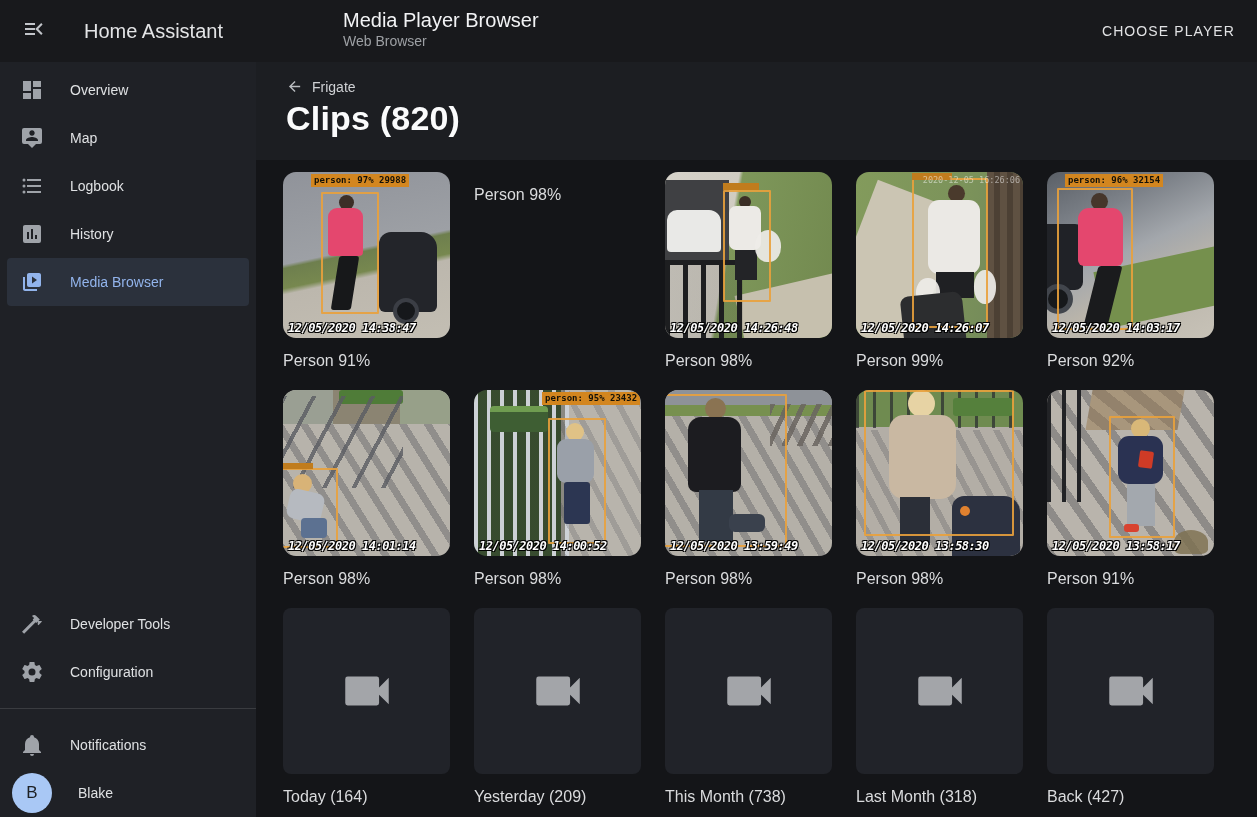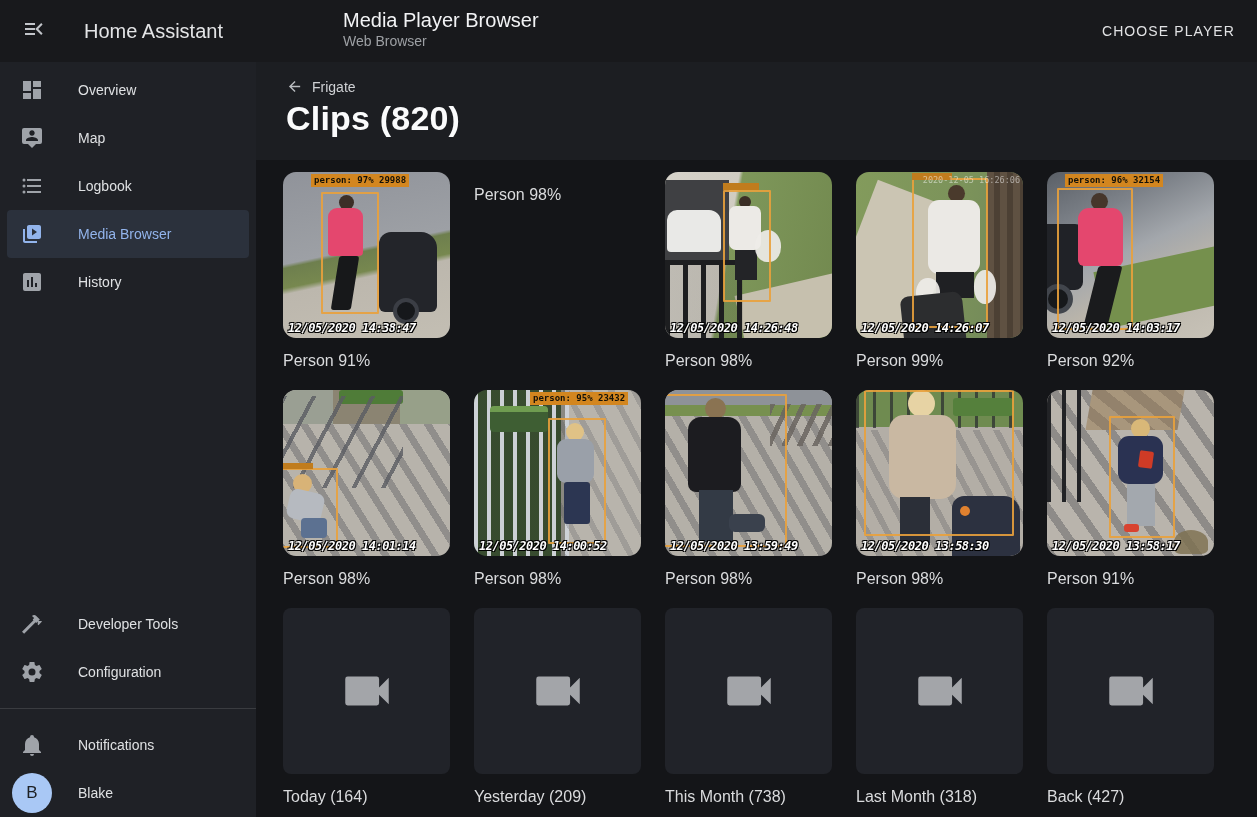--- a/index.html
+++ b/index.html
@@ -25,21 +25,21 @@
     font-size:14px; font-weight:500; letter-spacing:1.1px; color:#e1e2e4;
     padding:8px 6px; cursor:pointer; }
 
   
   .sidebar{ position:absolute; top:62px; left:0; width:256px; height:755px;
     background:#1f2126; display:flex; flex-direction:column; padding-top:4px; z-index:10; }
   .side-item{ height:48px; min-height:48px; display:flex; align-items:center;
     margin:0 7px; border-radius:4px; cursor:pointer; color:#dfe1e3; }
   .side-item .s-icon{ width:24px; height:24px; margin-left:13px; color:#9fa3a9; flex:none; }
   .side-item .s-icon svg{ width:24px; height:24px; fill:currentColor; }
-  .side-item .s-label{ margin-left:34px; font-size:14px; font-weight:500; white-space:nowrap; }
+  .side-item .s-label{ margin-left:26px; font-size:14px; font-weight:500; white-space:nowrap; }
   .side-item.selected{ background:#2b313c; color:#92b4ec; }
   .side-item.selected .s-icon{ color:#92b4ec; }
   .spacer{ flex:1; }
   .side-divider{ height:1px; background:rgba(255,255,255,0.12); margin:12px 0; }
   .avatar{ width:40px; height:40px; border-radius:50%; background:#a9c8f5;
     color:#1d2024; display:flex; align-items:center; justify-content:center;
     font-size:17px; margin-left:5px; flex:none; }
   .avatar-item .s-label{ margin-left:26px; }
 
   
@@ -154,21 +154,21 @@
   .s7{ background:linear-gradient(90deg,#46603a 0 52%,#b8b4ac 52% 100%); }
   .s7::before{ content:""; position:absolute; left:0; top:0; width:95px; height:166px;
     background:repeating-linear-gradient(90deg,#cdd1d6 0 4px,rgba(18,22,18,0.28) 4px 13px); }
   .s7 .a{ left:86px; top:0; width:81px; height:166px;
     background:repeating-linear-gradient(62deg,rgba(60,62,72,0.2) 0 6px,transparent 6px 20px); }
   .s7 .b{ left:16px; top:16px; width:58px; height:26px; background:#3e5e33; border-top:6px solid #6f9c50; border-radius:4px; }
   .s7 .head{ left:92px; top:33px; width:18px; height:18px; border-radius:50%; background:#e0c286; }
   .s7 .torso{ left:83px; top:49px; width:37px; height:44px; background:#9aa0a9; border-radius:9px; }
   .s7 .legs{ left:90px; top:92px; width:26px; height:42px; background:#2c3652; border-radius:3px; }
   .s7 .bbox{ left:74px; top:28px; width:58px; height:126px; }
-  .s7 .chip{ left:56px; top:2px; }
+  .s7 .chip{ left:68px; top:2px; }
 
   
   .s8{ background:#b4b0a8; }
   .s8::before{ content:""; position:absolute; inset:0;
     background:repeating-linear-gradient(60deg,rgba(52,54,64,0.28) 0 7px,transparent 7px 19px); }
   .s8 .a{ left:0; top:0; width:167px; height:26px;
     background:linear-gradient(180deg,#8e9298 0 58%,#77904f 58% 100%); }
   .s8 .b{ right:0; top:14px; width:62px; height:42px;
     background:repeating-linear-gradient(115deg,rgba(106,101,96,0.85) 0 5px,transparent 5px 14px); }
   .s8 .head{ left:40px; top:8px; width:21px; height:21px; border-radius:50%; background:#8a7352; }
@@ -249,36 +249,36 @@
 
   <div class="side-item">
     <span class="s-icon">
       <svg viewBox="0 0 24 24">
           <path d="M7,5H21V7H7V5M7,13V11H21V13H7M4,4.5A1.5,1.5 0 0,1 5.5,6A1.5,1.5 0 0,1 4,7.5A1.5,1.5 0 0,1 2.5,6A1.5,1.5 0 0,1 4,4.5M4,10.5A1.5,1.5 0 0,1 5.5,12A1.5,1.5 0 0,1 4,13.5A1.5,1.5 0 0,1 2.5,12A1.5,1.5 0 0,1 4,10.5M7,19V17H21V19H7M4,16.5A1.5,1.5 0 0,1 5.5,18A1.5,1.5 0 0,1 4,19.5A1.5,1.5 0 0,1 2.5,18A1.5,1.5 0 0,1 4,16.5Z"></path>
         </svg>
     </span>
     <span class="s-label">Logbook</span>
   </div>
 
+  <div class="side-item">
+    <span class="s-icon">
+      <svg viewBox="0 0 24 24">
+          <path d="M17,17H15V13H17M13,17H11V7H13M9,17H7V10H9M19,3H5C3.89,3 3,3.9 3,5V19A2,2 0 0,0 5,21H19A2,2 0 0,0 21,19V5C21,3.89 20.1,3 19,3Z"></path>
+        </svg>
+    </span>
+    <span class="s-label">History</span>
+  </div>
+
   <div class="side-item selected">
     <span class="s-icon">
       <svg viewBox="0 0 24 24">
           <path d="M19,3H9C7.9,3 7,3.9 7,5V15C7,16.1 7.9,17 9,17H19C20.1,17 21,16.1 21,15V5C21,3.9 20.1,3 19,3M12,13.5V6.5L17,10L12,13.5M3,7V19C3,20.1 3.9,21 5,21H17V19H5V7H3Z"></path>
         </svg>
     </span>
     <span class="s-label">Media Browser</span>
-  </div>
-
-  <div class="side-item">
-    <span class="s-icon">
-      <svg viewBox="0 0 24 24">
-          <path d="M17,17H15V13H17M13,17H11V7H13M9,17H7V10H9M19,3H5C3.89,3 3,3.9 3,5V19A2,2 0 0,0 5,21H19A2,2 0 0,0 21,19V5C21,3.89 20.1,3 19,3Z"></path>
-        </svg>
-    </span>
-    <span class="s-label">History</span>
   </div>
 
   <div class="spacer"></div>
 
   <div class="side-item">
     <span class="s-icon">
       <svg viewBox="0 0 24 24">
           <path d="M2,19.63L13.43,8.2L12.72,7.5L14.14,6.07L12,3.89C13.2,2.7 15.09,2.7 16.27,3.89L19.87,7.5L18.45,8.91H21.29L22,9.62L18.45,13.21L17.74,12.5V9.62L16.27,11.04L15.56,10.33L4.13,21.76L2,19.63Z"></path>
         </svg>
     </span>

